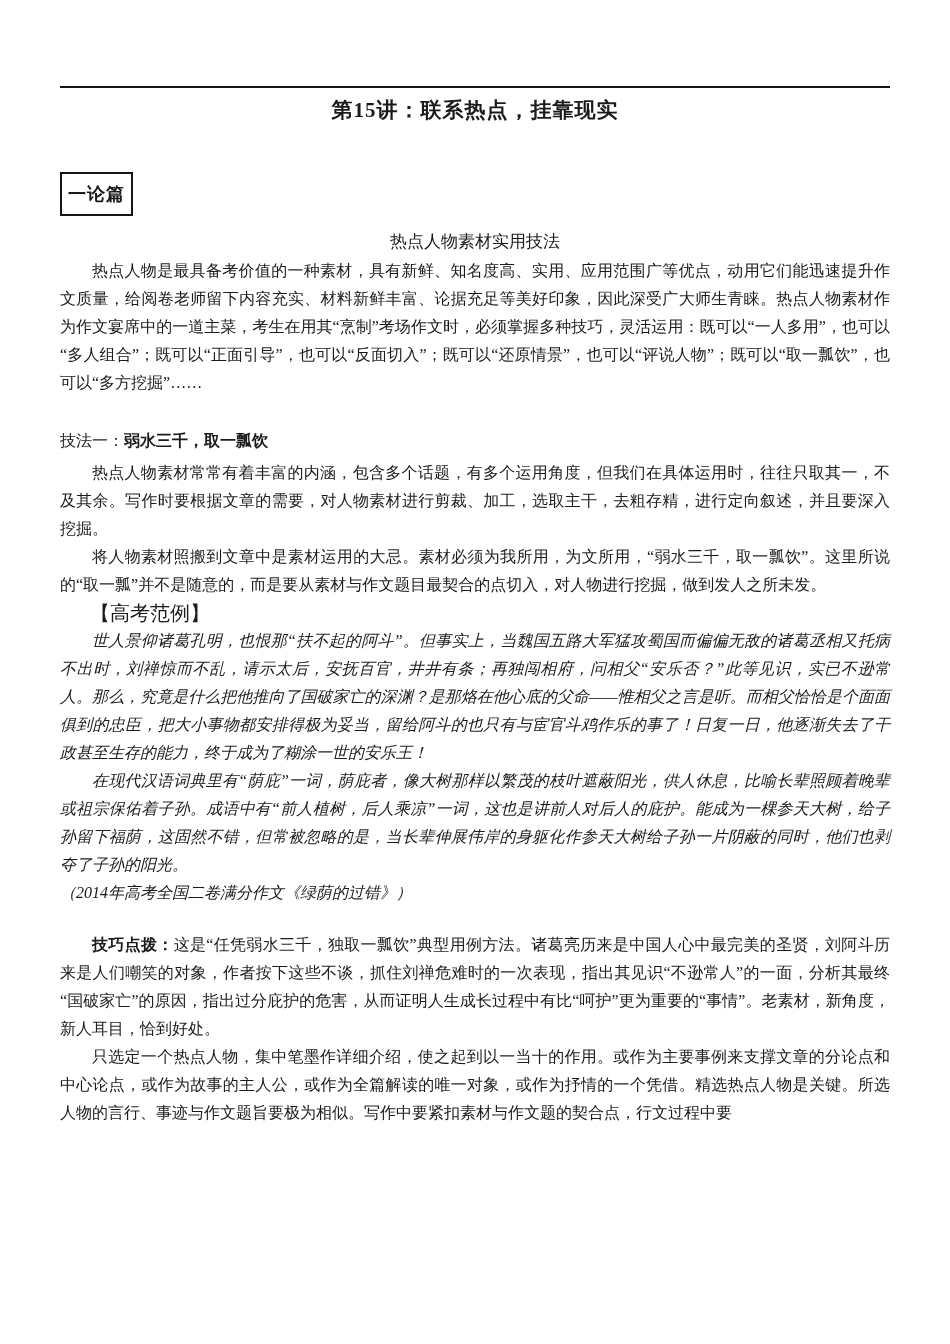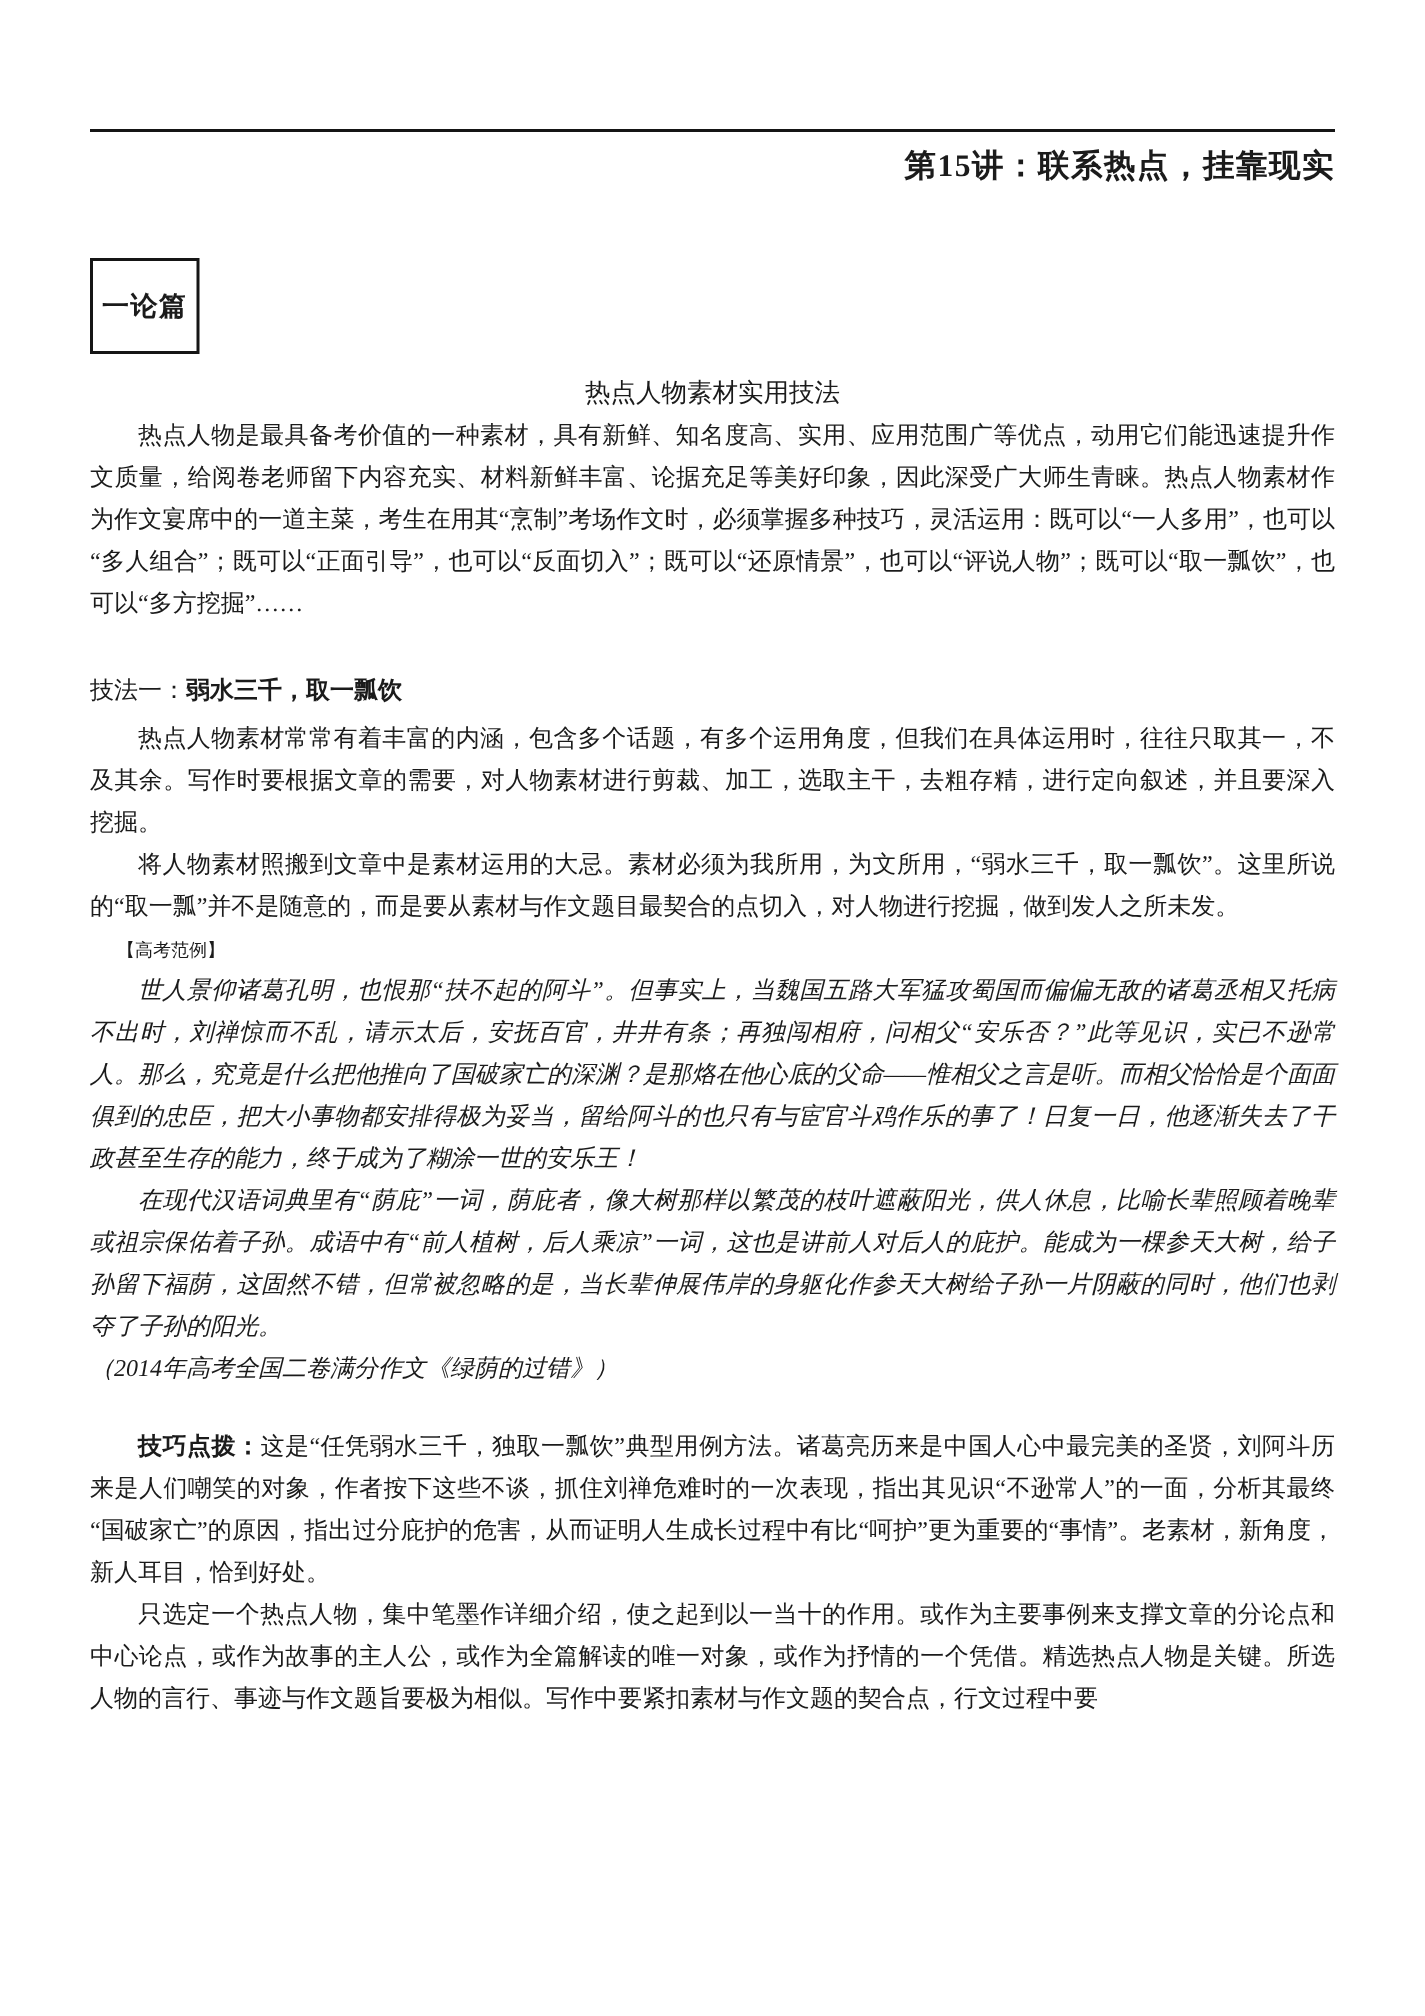--- a/index.html
+++ b/index.html
@@ -18,30 +18,30 @@
     padding: 0 60px;
   }
   .top-rule {
     margin-top: 86px;
     border: 0;
     border-top: 2px solid #151515;
     height: 0;
   }
   .doc-title {
     margin: 6px 0 0 0;
-    text-align: right;
+    text-align: center;
     font-size: 21px;
     font-weight: bold;
     letter-spacing: 1px;
   }
   .badge {
     display: inline-block;
     margin-top: 48px;
     border: 2px solid #151515;
-    padding: 18px 6px;
+    padding: 8px 6px;
     font-size: 18px;
     font-weight: bold;
     letter-spacing: 1px;
   }
   .subtitle {
     margin: 14px 0 4px 0;
     text-align: center;
     font-size: 17px;
   }
   p.body-para {
@@ -53,21 +53,21 @@
   }
   .method-heading {
     margin: 32px 0 6px 0;
     text-align: left;
     font-size: 16px;
     line-height: 24px;
   }
   .method-heading .method-title { font-weight: bold; }
   .example-label {
     margin: 0;
-    font-size: 12px;
+    font-size: 20px;
     line-height: 28px;
     text-indent: 1.5em;
   }
   .essay p.body-para {
     font-style: italic;
   }
   p.attribution {
     margin: 0;
     font-size: 16px;
     line-height: 28px;

